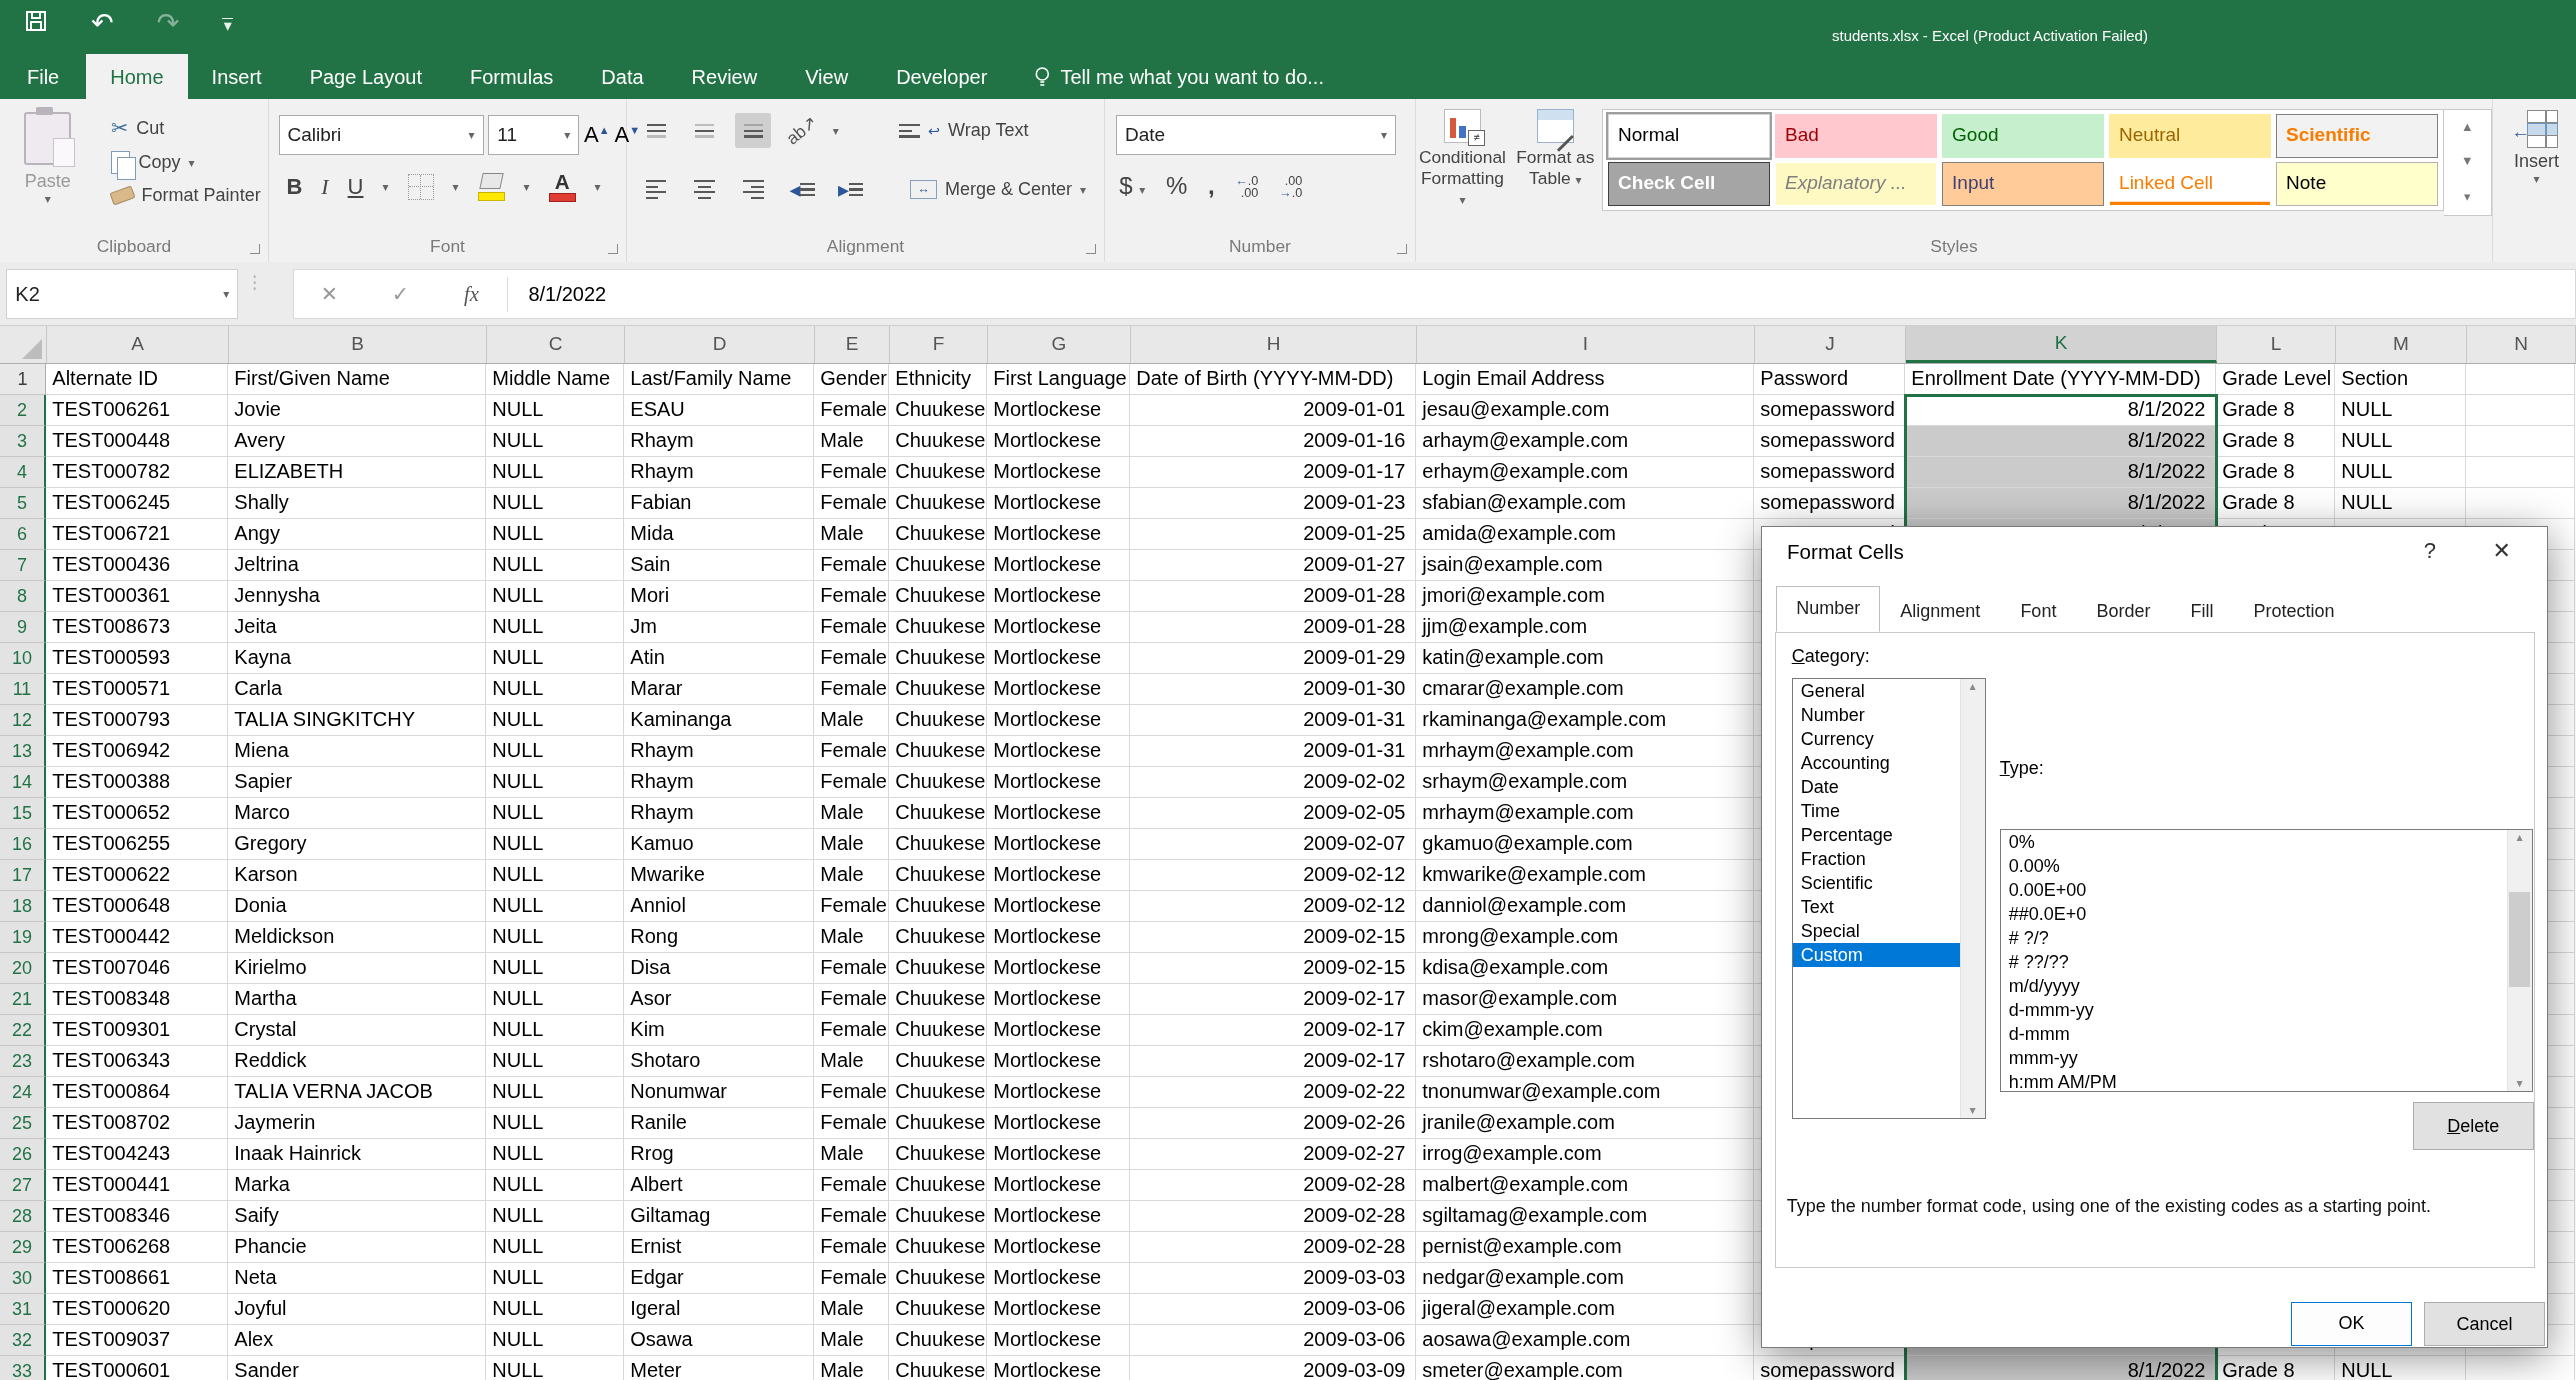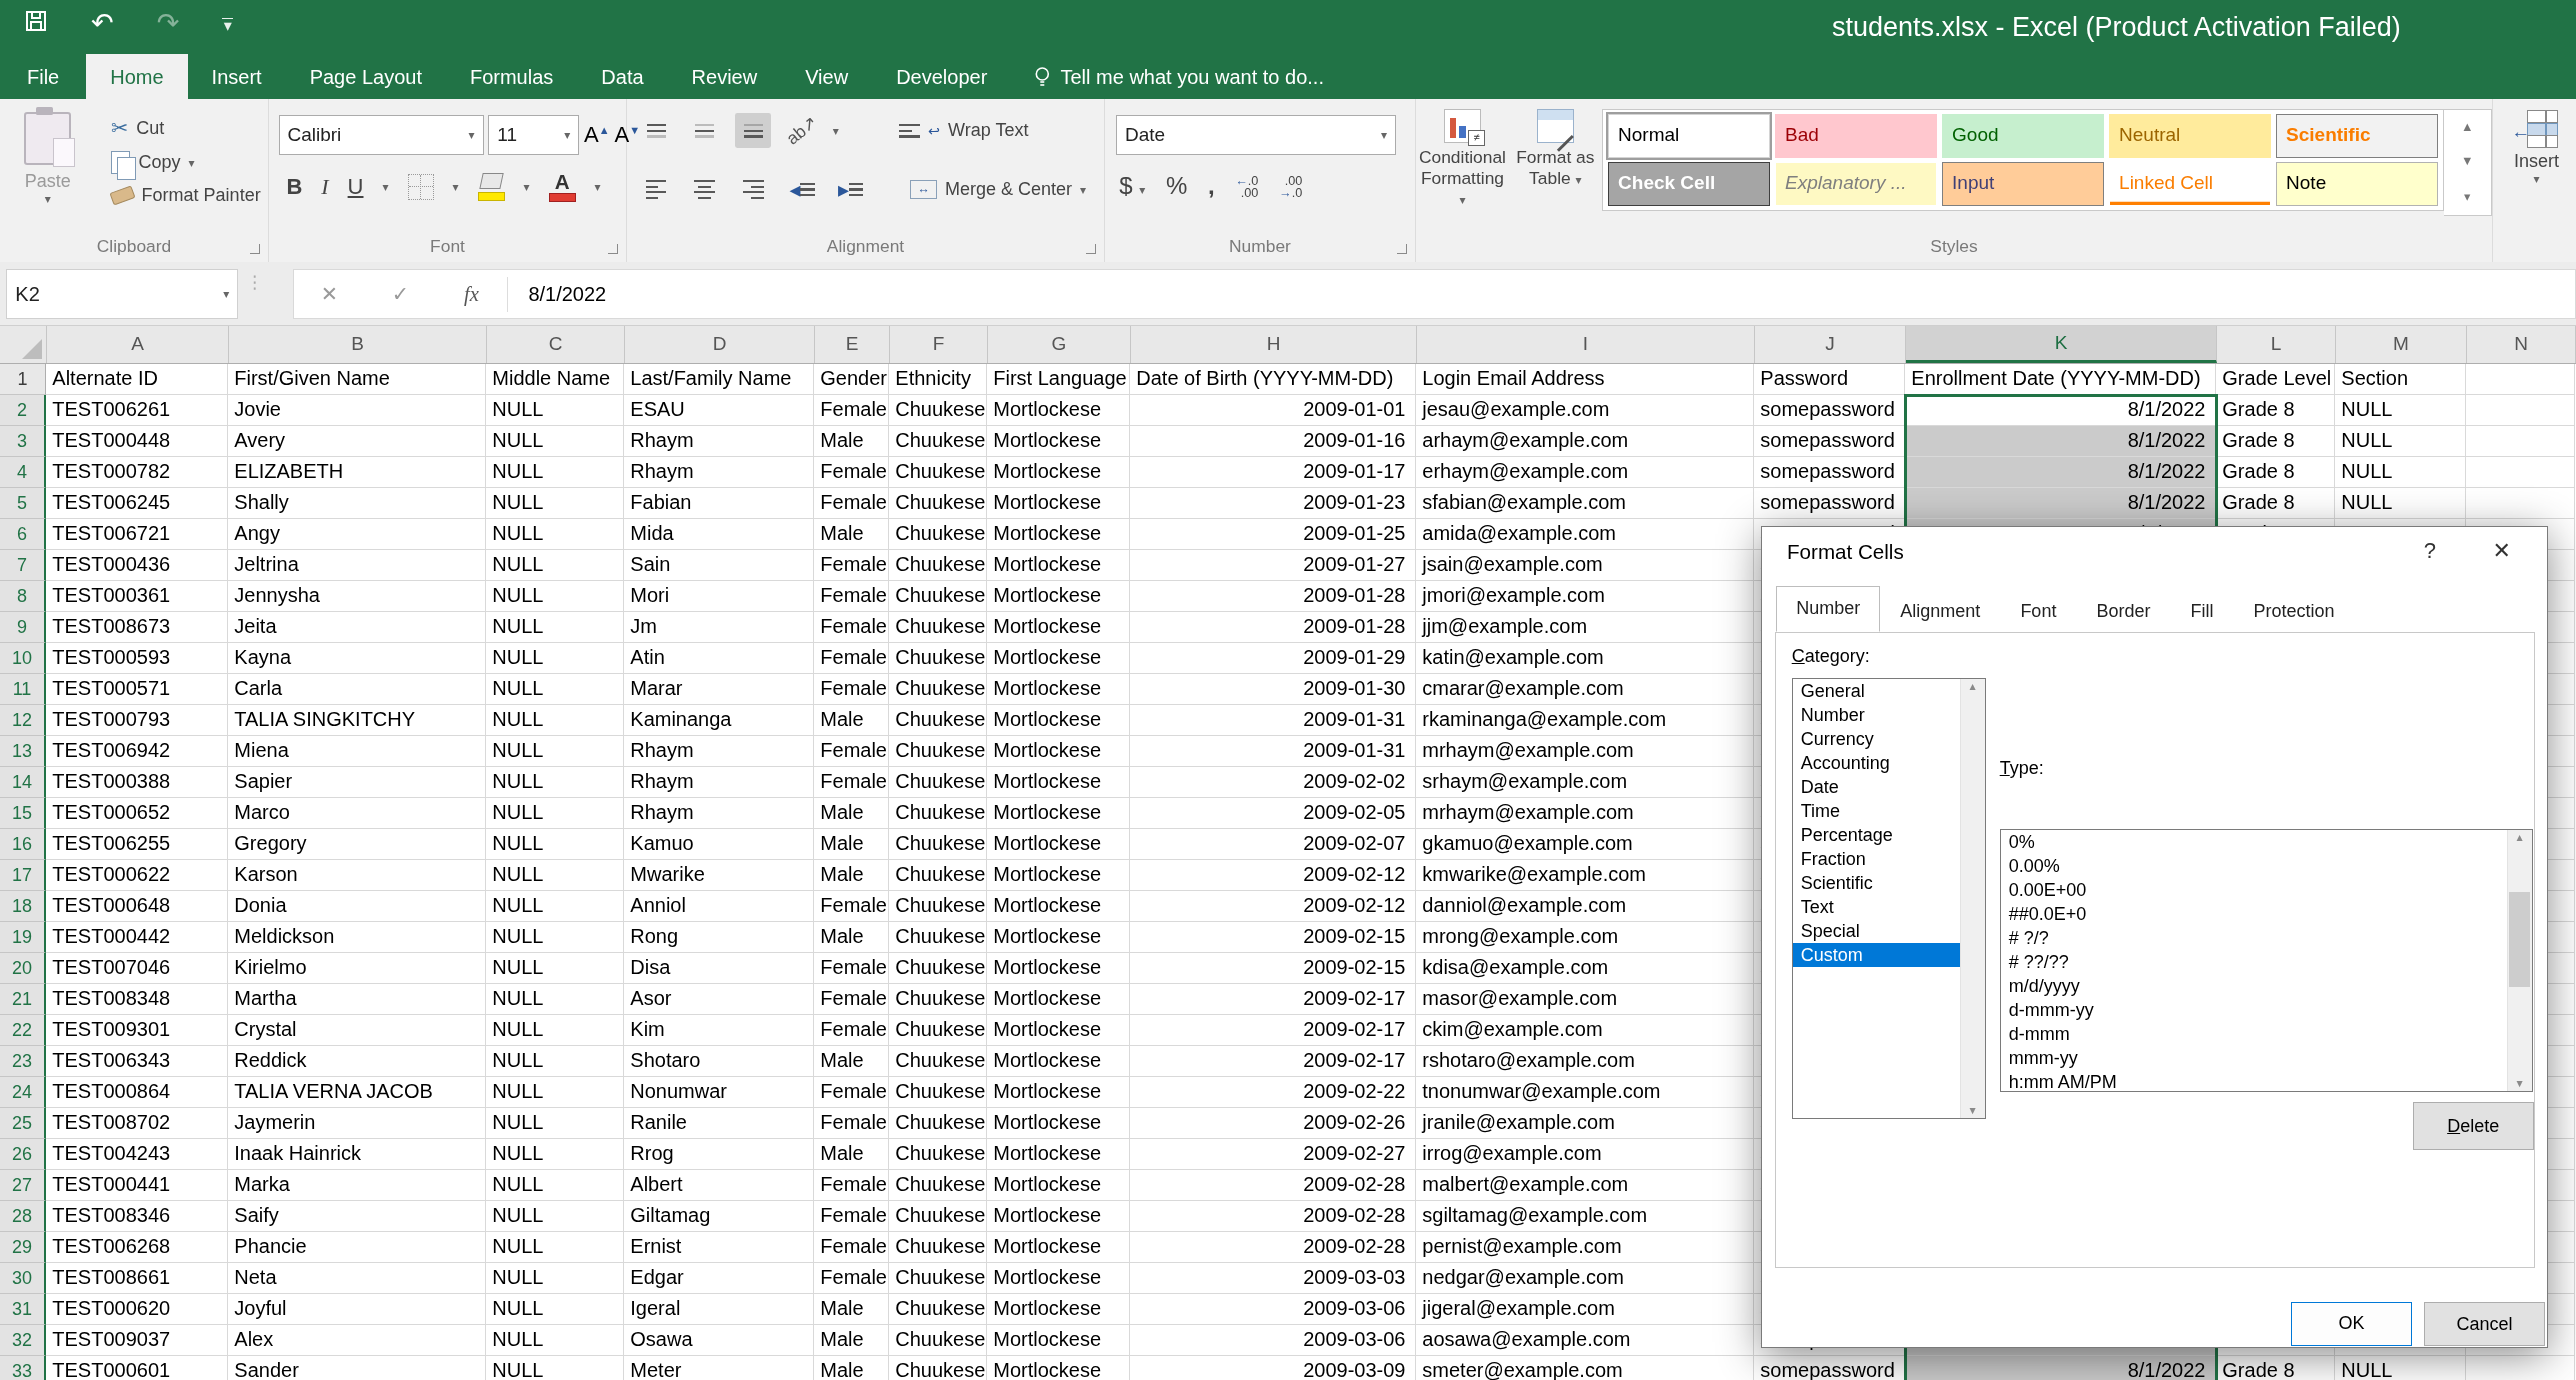--- a/index.html
+++ b/index.html
@@ -6,21 +6,21 @@
   #app{position:relative;width:2576px;height:1380px;overflow:hidden;
        font-family:"Liberation Sans",sans-serif;background:#fff;
        -webkit-font-smoothing:antialiased;}
   
   .titlebar{position:absolute;left:0;top:0;width:100%;height:48px;background:#217346;color:#fff;}
   .qat{position:absolute;left:24px;top:4.8px;display:flex;align-items:center;gap:43px;height:38px;}
   .qat .qbtn{color:#fff;font-size:27px;line-height:27px;cursor:default;}
   .qat .disabled{opacity:.45;}
   .qat .qcaret{font-size:16px;opacity:.9;display:flex;flex-direction:column;align-items:center;line-height:8px;}
   .qat .qcaret b{display:block;width:11px;height:1.6px;background:#fff;margin-bottom:2.4px;}
-  .title{position:absolute;left:1832px;top:3px;height:48px;line-height:48px;font-size:27px;color:#fff;}
+  .title{position:absolute;left:1832px;top:12px;height:48px;line-height:48px;font-size:15px;color:#fff;}
   
   .tabrow{position:absolute;left:0;top:48px;width:100%;height:52px;background:#217346;display:flex;align-items:flex-end;}
   #ribbon-tabs{display:flex;align-items:flex-end;height:100%;}
   .rtab{color:#fff;font-size:20px;padding:0 24px;height:46px;line-height:46px;}
   .rtab.file{padding:0 27px;background:#217346;font-size:20px;}
   .rtab.on{background:#f1f1f1;color:#217346;}
   .tellme{display:flex;align-items:center;gap:8px;color:#fff;font-size:20px;height:46px;margin-left:20.6px;}
   
   .ribbon{position:absolute;left:0;top:99px;width:100%;height:163px;background:#f1f1f1;border-bottom:1.6px solid #d5d5d5;display:flex;}
   .rgroup{position:relative;height:100%;border-right:0.8px solid #dcdcdc;flex:none;}
@@ -1080,19 +1080,20 @@
             <div class="fitem">mmm-yy</div>
             <div class="fitem">h:mm AM/PM</div>
           </div>
         <div class="vscroll">
           <span class="up">▲</span>
           <span class="dn">▼</span>
           <span class="thumb" style="top:62px;height:95px"></span>
         </div>
       </div>
       <div class="delbtn mnemonic">Delete</div>
+      <div class="dhelptext">Type the number format code, using one of the existing codes as a starting point.</div>
     </div>
     <div class="okbtn">OK</div>
     <div class="cancelbtn">Cancel</div>
   </div>
 
 </div>
 
 
 </body></html>

